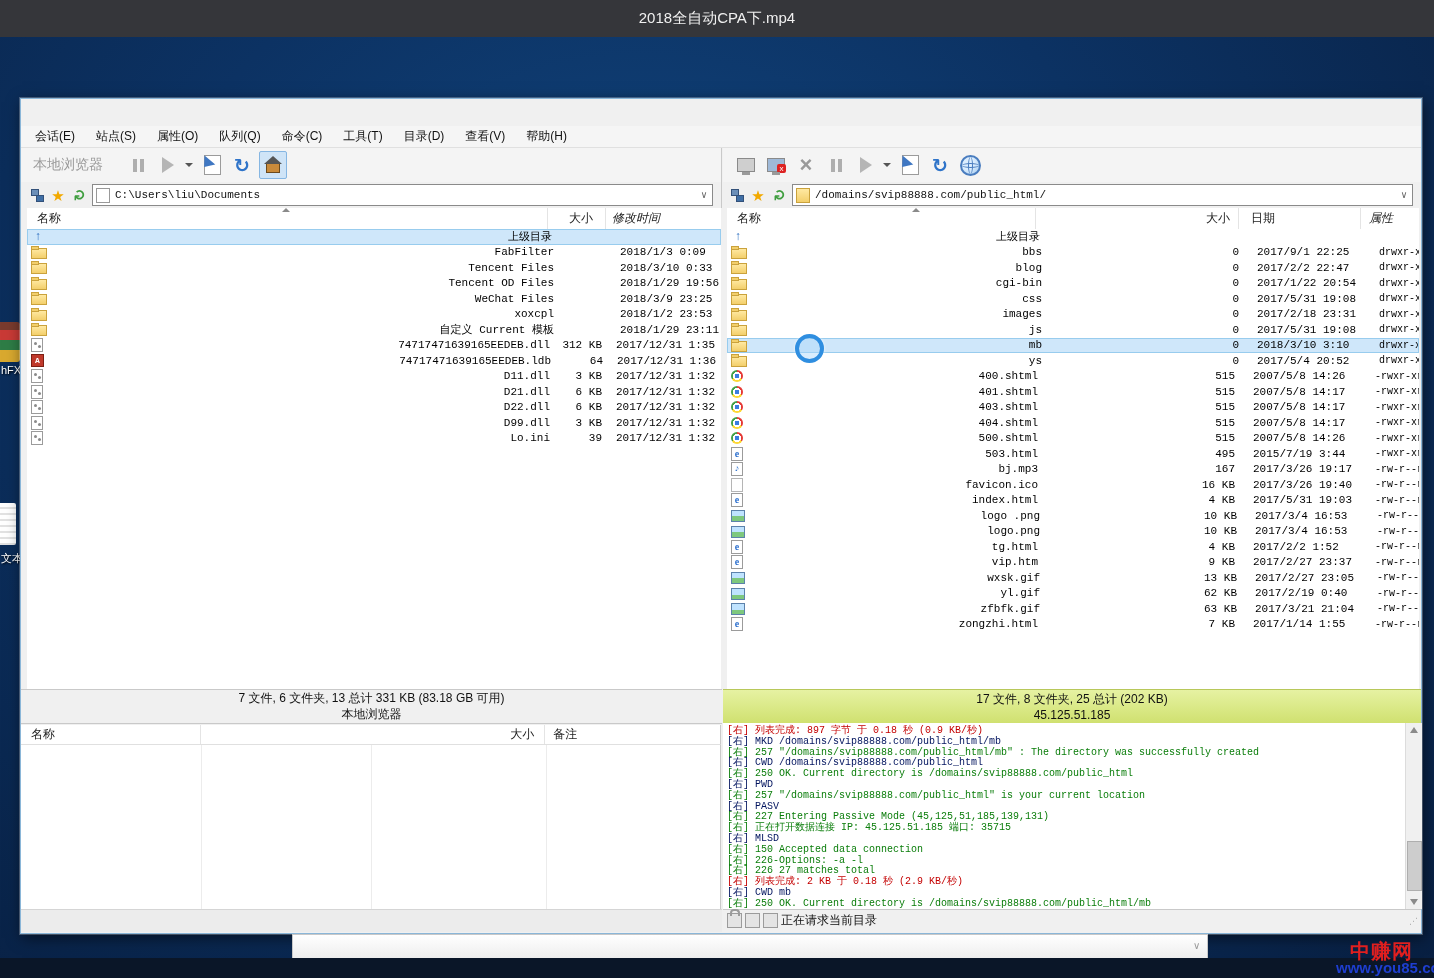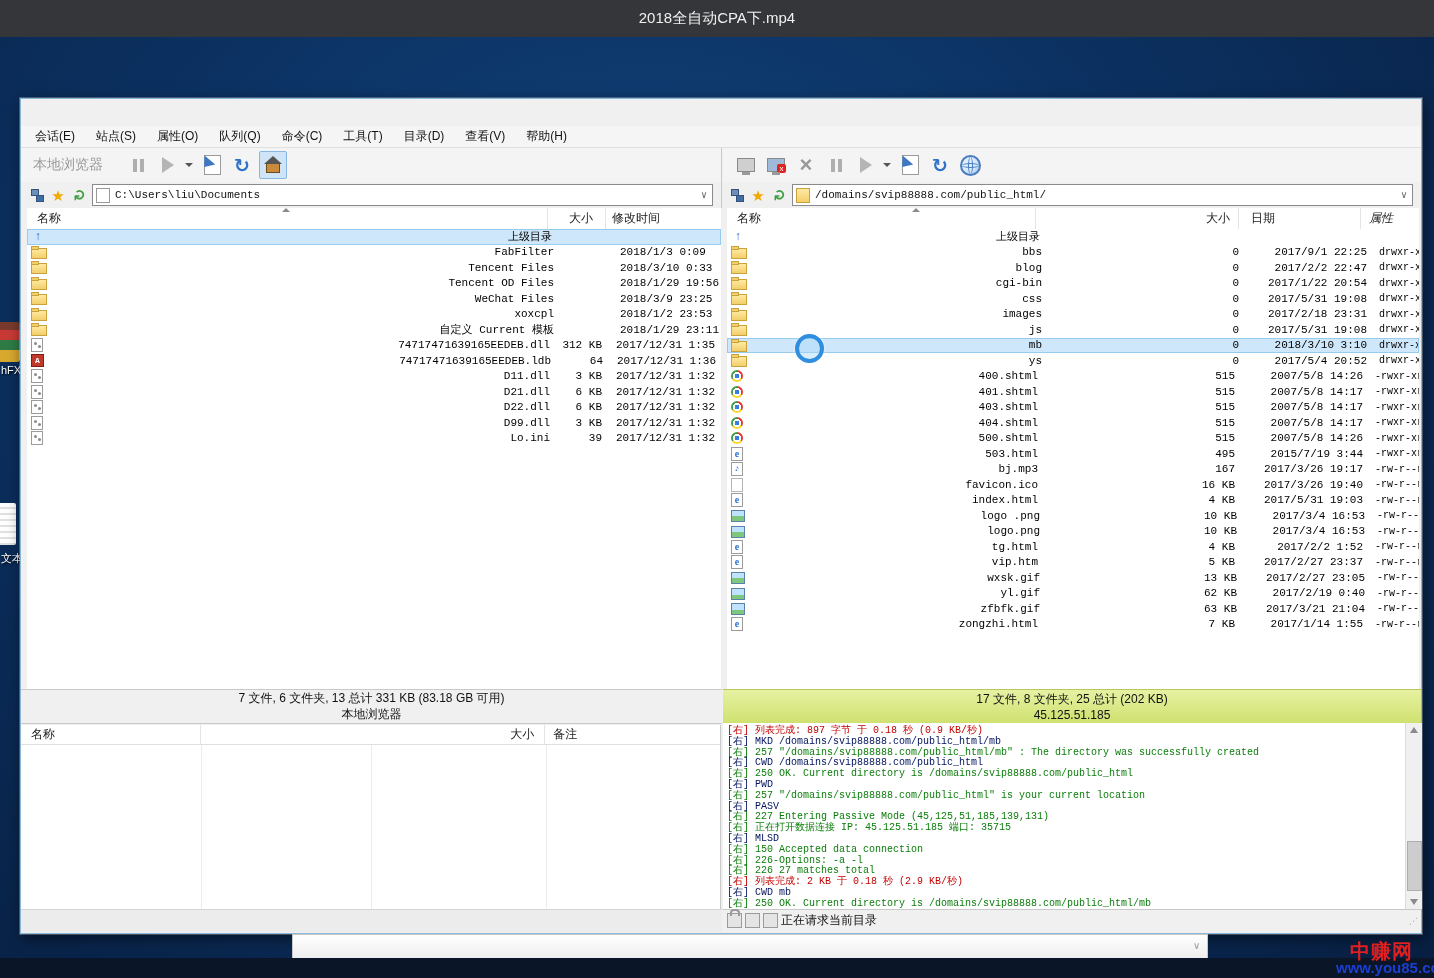--- a/index.html
+++ b/index.html
@@ -98,21 +98,21 @@
   .frow.sel{background:#cfe7fa;outline:1px solid #98ccee;outline-offset:-1px;}
   .ficon{flex:none;width:14px;height:12px;margin:0 4px 0 4px;position:relative;display:inline-block;}
   .fname{flex:none;overflow:hidden;text-align:right;}
   .local .fname{width:503px;}
   .remote .fname{width:291px;}
   .fsize{flex:none;text-align:right;box-sizing:border-box;}
   .local .fsize{width:58px;padding-right:6px;}
   .remote .fsize{width:203px;padding-right:6px;}
   .fdate{flex:none;box-sizing:border-box;}
   .local .fdate{width:115px;padding-left:8px;}
-  .remote .fdate{width:122px;padding-left:12px;text-align:right;}
+  .remote .fdate{width:122px;padding-left:12px;}
   .fattr{flex:none;box-sizing:border-box;width:58px;padding-left:12px;font-size:10px;overflow:visible;}
   
   .i-up{color:#2e6fc0;font-weight:bold;font-size:12px;line-height:12px;text-align:center;}
   .i-folder{background:linear-gradient(#ffe9a2,#f3cf6b);border:1px solid #caa23c;height:9px;margin-top:2px;}
   .i-folder::before{content:"";position:absolute;left:-1px;top:-3px;width:6px;height:2px;background:#f3cf6b;border:1px solid #caa23c;}
   .i-page{background:#fff;border:1px solid #9b9b9b;width:10px;height:12px;}
   .i-gear::after{content:"";position:absolute;left:2px;top:3px;width:3px;height:3px;border-radius:50%;
                  background:#8a8a8a;box-shadow:4px 3px 0 #8a8a8a;}
   .i-ldb{background:#c0392b;border:1px solid #7d1f14;width:11px;height:11px;color:#fff;font-size:8px;
          font-weight:bold;text-align:center;line-height:11px;}
@@ -258,21 +258,21 @@
     </div>
 
     <div class="lhdr left">
       <span class="hcell" style="width:521px;padding-left:10px;">
         <span>名称</span>
           <span class="sortcaret" style="left:255px;"></span>
       </span>
       <span class="hcell" style="width:58px;justify-content:flex-end;padding-right:12px;">
         <span>大小</span>
       </span>
-      <span class="hcell" style="width:115px;padding-left:6px;border-right:none;">
+      <span class="hcell" style="width:115px;padding-left:6px;border-right:none;font-style:italic;">
         <span>修改时间</span>
       </span>
     </div>
 
     <div class="lhdr right">
       <span class="hcell" style="width:309px;padding-left:10px;">
         <span>名称</span>
           <span class="sortcaret" style="left:185px;"></span>
       </span>
       <span class="hcell" style="width:203px;justify-content:flex-end;padding-right:8px;">
@@ -516,21 +516,21 @@
         <div class="frow">
           <span class="ficon i-ie">e</span>
           <span class="fname">tg.html</span>
           <span class="fsize">4 KB</span>
           <span class="fdate">2017/2/2 1:52</span>
           <span class="fattr">-rw-r--r--</span>
         </div>
         <div class="frow">
           <span class="ficon i-ie">e</span>
           <span class="fname">vip.htm</span>
-          <span class="fsize">5 KB</span>
+          <span class="fsize">9 KB</span>
           <span class="fdate">2017/2/27 23:37</span>
           <span class="fattr">-rw-r--r--</span>
         </div>
         <div class="frow">
           <span class="ficon i-image"></span>
           <span class="fname">wxsk.gif</span>
           <span class="fsize">13 KB</span>
           <span class="fdate">2017/2/27 23:05</span>
           <span class="fattr">-rw-r--r--</span>
         </div>

